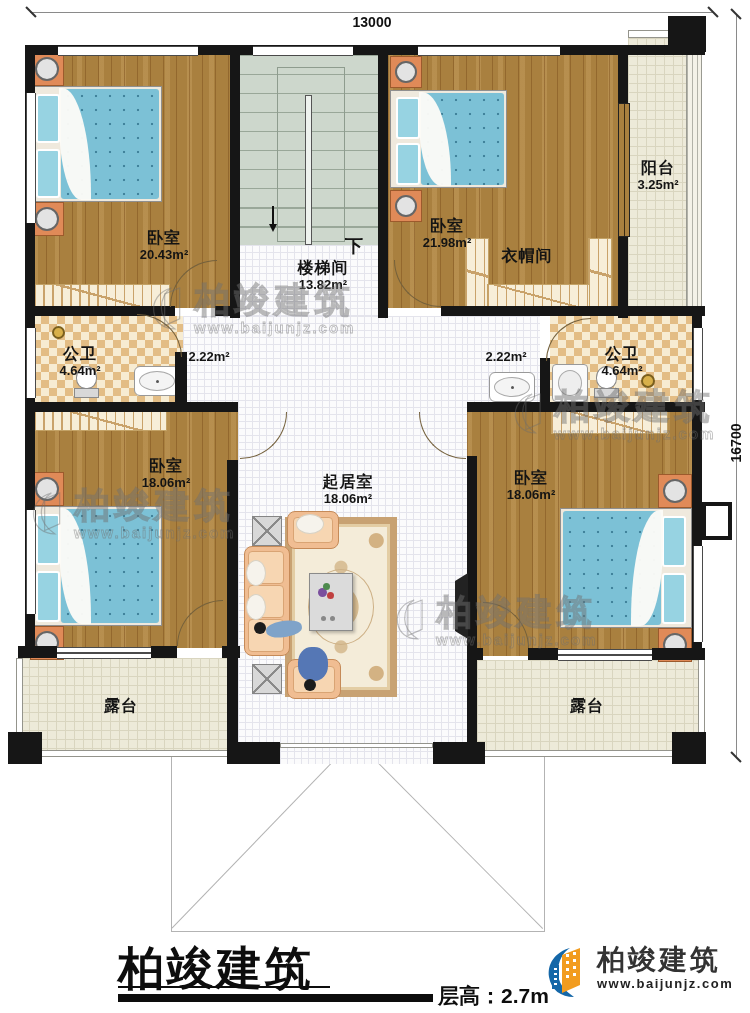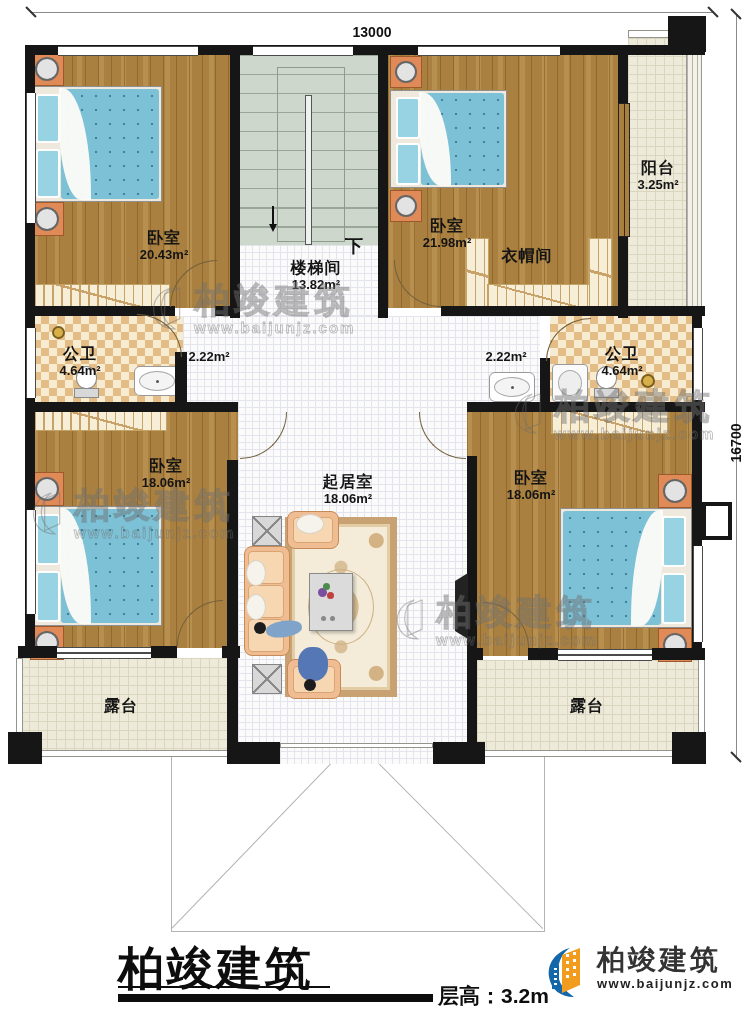--- a/index.html
+++ b/index.html
@@ -100,21 +100,21 @@
   .logourl{font-size:13px;font-weight:700;letter-spacing:1.5px;color:#222;}
 </style>
 </head>
 <body>
 
 <div class="canvas">
 
   <i class="dimline" style="left:30px;top:12px;width:684px;height:1px"></i>
   <i class="tick" style="left:24px;top:11px"></i>
   <i class="tick" style="left:706px;top:11px"></i>
-  <span class="dimtxt" style="left:372px;top:24px;transform:translateX(-50%)">13000</span>
+  <span class="dimtxt" style="left:372px;top:14px;transform:translateX(-50%)">13000</span>
   <i class="dimline" style="left:736px;top:14px;width:1px;height:744px"></i>
   <i class="tick" style="left:729px;top:13px"></i>
   <i class="tick" style="left:729px;top:756px"></i>
   <span class="dimtxt" style="left:736px;top:443px;transform:translate(-50%,-50%) rotate(-90deg)">16700</span>
 
   <div class="floor wood" style="left:33px;top:53px;width:200px;height:255px"></div>
   <div class="floor stairfloor" style="left:238px;top:55px;width:140px;height:190px"></div>
   <div class="floor tilew" style="left:238px;top:245px;width:140px;height:71px"></div>
   <div class="floor wood" style="left:388px;top:53px;width:230px;height:255px"></div>
   <div class="floor terr" style="left:628px;top:38px;width:58px;height:272px"></div>
@@ -274,21 +274,21 @@
   <i class="tv" style="left:455px;top:573px;width:13px;height:66px"></i>
   <i class="phead" style="left:254px;top:622px;width:12px;height:12px"></i>
   <i class="pbody" style="left:266px;top:621px;width:36px;height:16px;transform:rotate(-8deg);background:#7fa3c9"></i>
   <i class="pbody" style="left:298px;top:647px;width:30px;height:34px"></i>
   <i class="phead" style="left:304px;top:679px;width:12px;height:12px"></i>
 
   <div class="rlabel" style="left:164px;top:228px">
     <span class="nm">卧室</span>
     <span class="ar">20.43m²</span>
   </div>
-  <div class="rlabel" style="left:316px;top:258px">
+  <div class="rlabel" style="left:323px;top:258px">
     <span class="nm">楼梯间</span>
     <span class="ar">13.82m²</span>
   </div>
   <div class="rlabel" style="left:447px;top:216px">
     <span class="nm">卧室</span>
     <span class="ar">21.98m²</span>
   </div>
   <div class="rlabel" style="left:527px;top:246px">
     <span class="nm biglabel">衣帽间</span>
   </div>
@@ -371,21 +371,21 @@
   </div>
 
   <div class="roofrect" style="left:171px;top:756px;width:372px;height:174px"></div>
   <i class="dline" style="left:337px;top:758px;width:237px;transform:rotate(134deg)"></i>
   <i class="dline" style="left:374px;top:758px;width:240px;transform:rotate(45.2deg)"></i>
 
   <span class="ptitle" style="left:118px;top:938px">柏竣建筑</span>
   <i class="uline" style="left:118px;top:986px;width:212px;height:2px"></i>
   <i class="uline" style="left:118px;top:994px;width:315px;height:8px"></i>
   <div class="fheight" style="left:438px;top:982px">
-    <span>层高：</span><span>3.2m</span>
+    <span>层高：</span><span>2.7m</span>
   </div>
   <div class="logo" style="left:542px;top:944px">
     <svg width="48" height="56" viewBox="0 0 48 54">
       <path d="M28 3 C13 7 5 19 7 32 C9 45 19 52 32 52 C22 45 16 38 16 27 C16 16 21 7 28 3 Z" fill="#1467a8"></path>
       <path d="M20 10 L38 3 L38 40 L20 48 Z" fill="#f29c1f"></path>
       <g fill="#fff">
         <rect x="24" y="9" width="3" height="3"></rect>
           <rect x="31" y="7" width="3" height="3"></rect>
         <rect x="24" y="16" width="3" height="3"></rect>
           <rect x="31" y="14" width="3" height="3"></rect>

